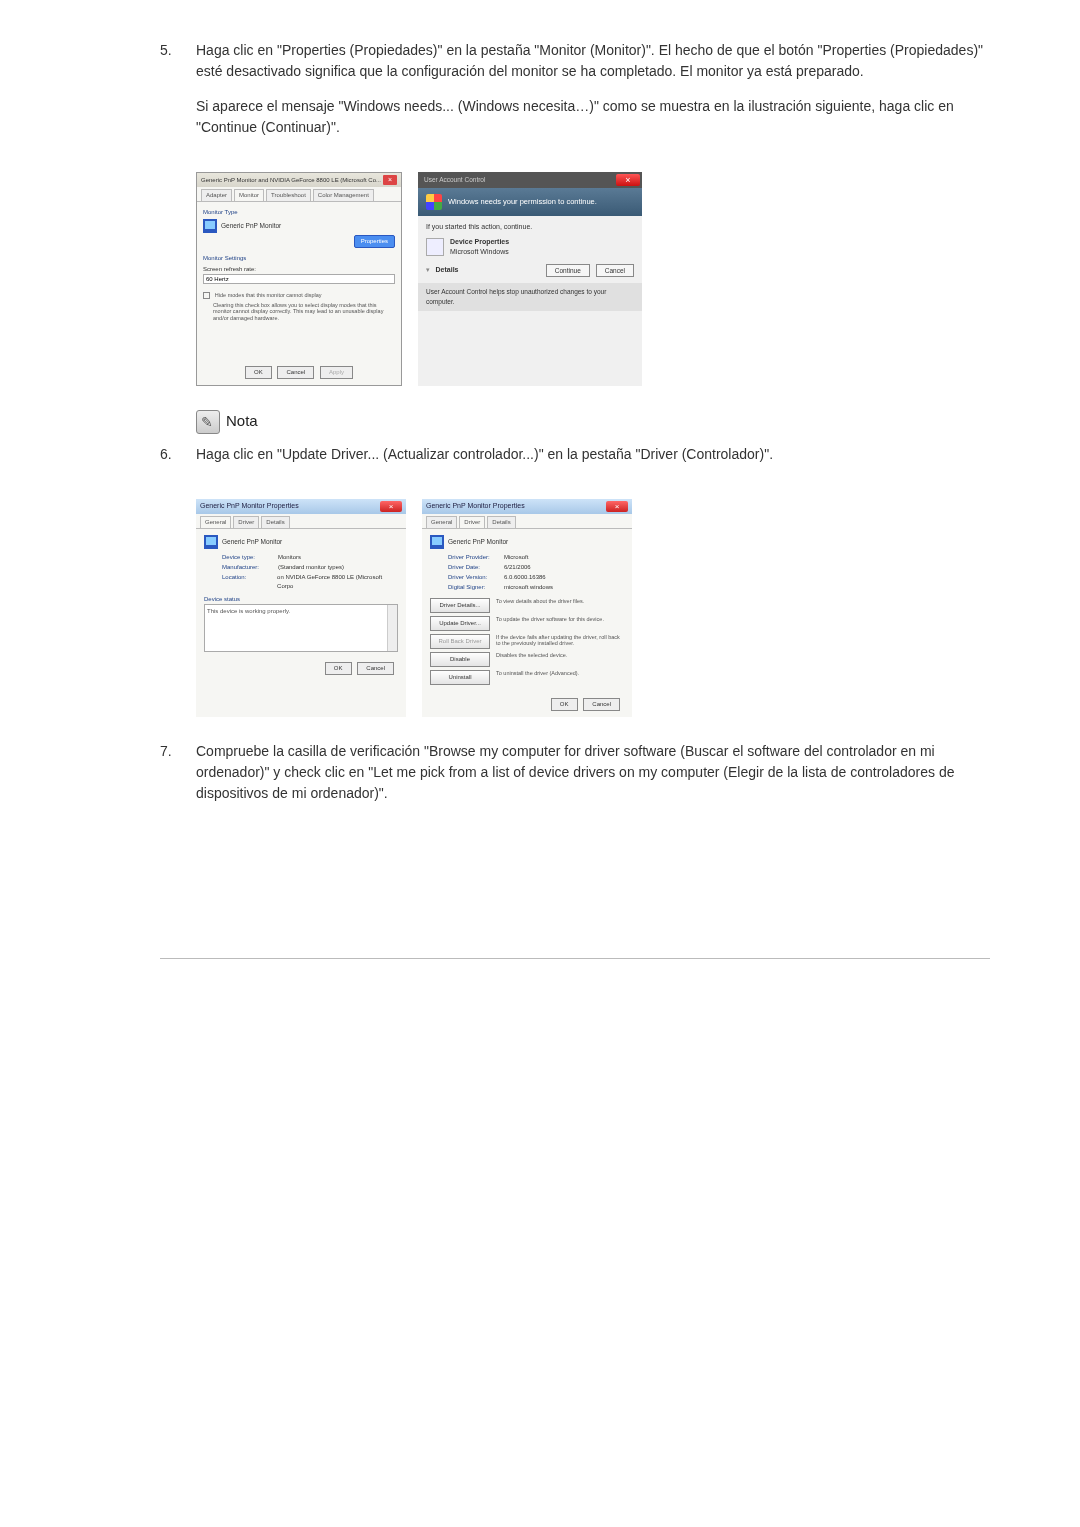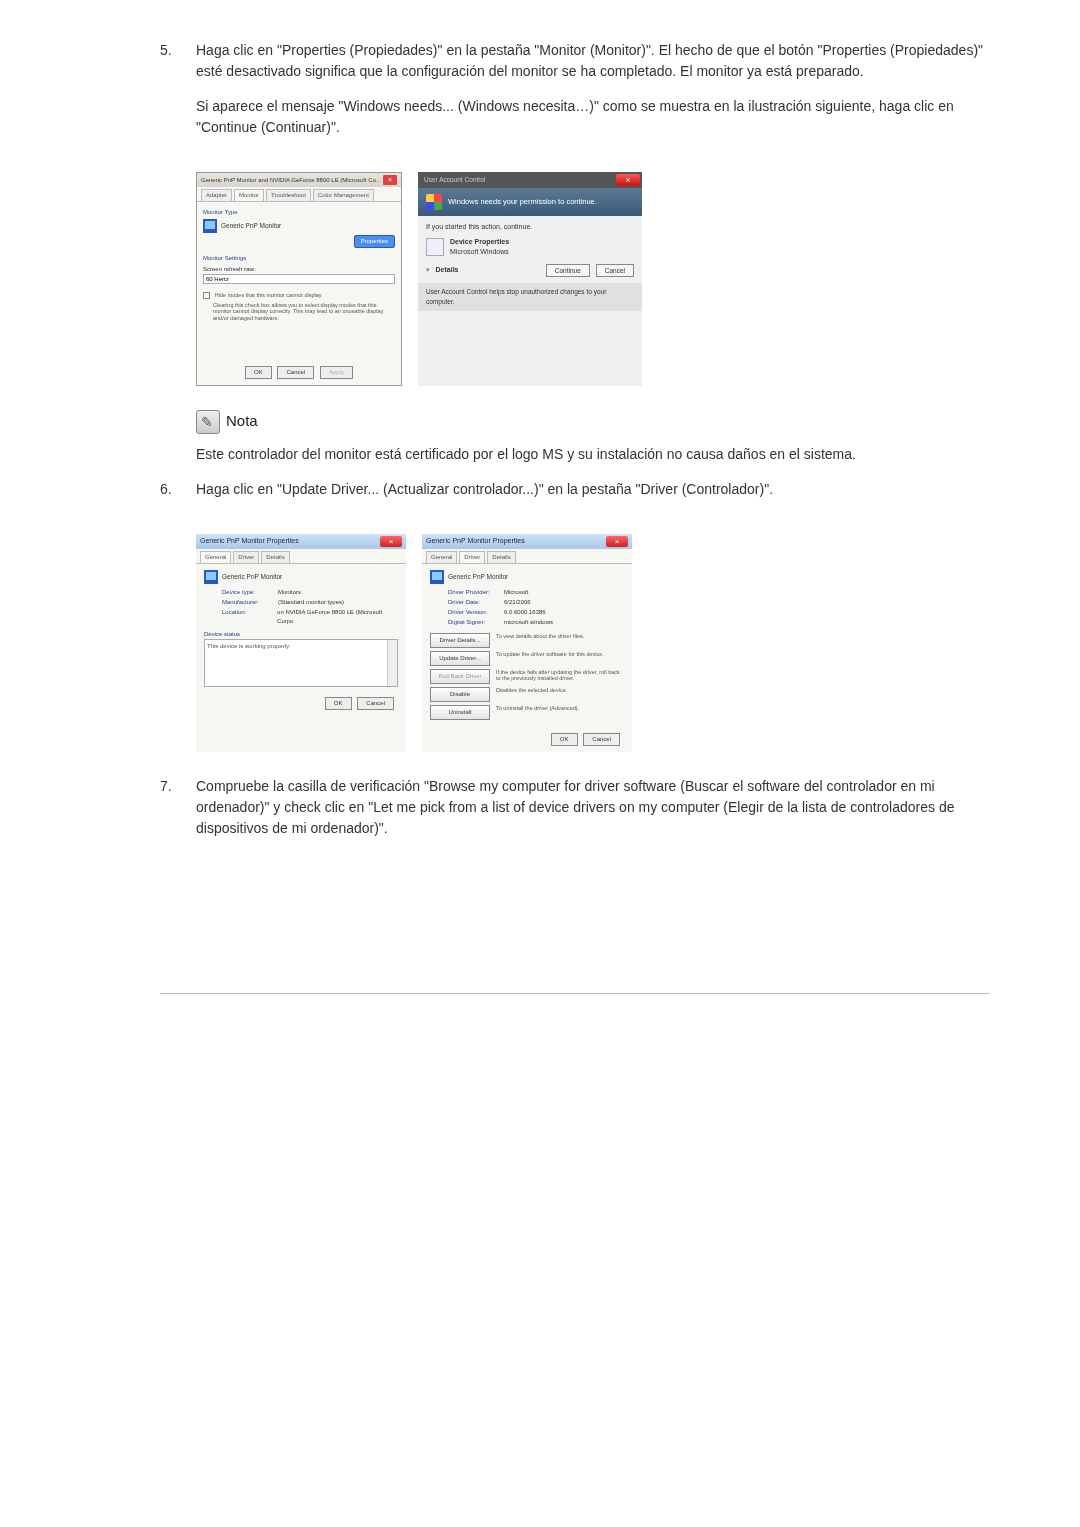--- a/index.html
+++ b/index.html
@@ -287,21 +287,20 @@
           </div>
         </div>
         <div class="uac-footer">User Account Control helps stop unauthorized changes to your computer.</div>
       </div>
     </div>
 
     <div class="nota-row">
       <div class="nota-icon"></div>
       <span class="nota-label">Nota</span>
     </div>
-    <p class="nota-text">Este controlador del monitor está certificado por el logo MS y su instalación no causa daños en el sistema.</p>
 
     <div class="step">
       <div class="step-num">6.</div>
       <div class="step-body">
         <p>Haga clic en "Update Driver... (Actualizar controlador...)" en la pestaña "Driver (Controlador)".</p>
       </div>
     </div>
 
     <div class="images-row">
 

